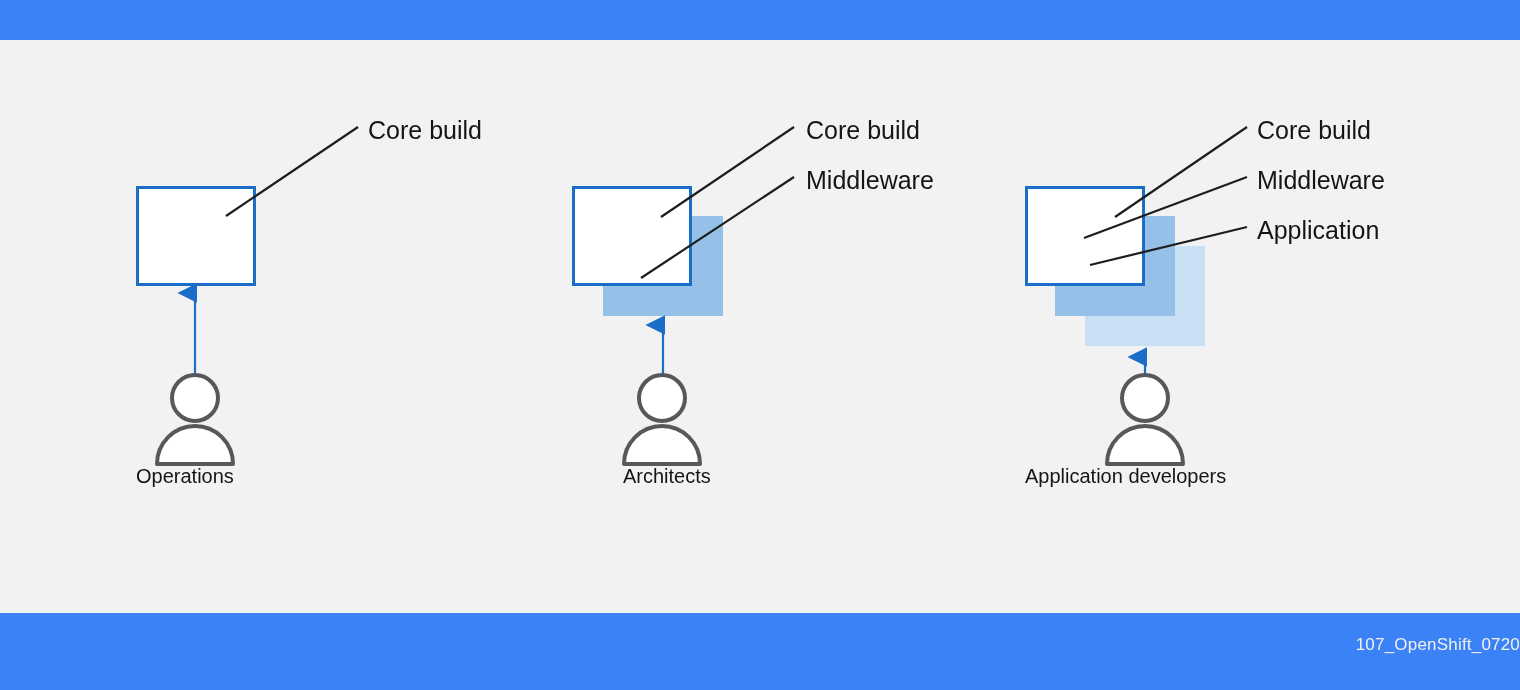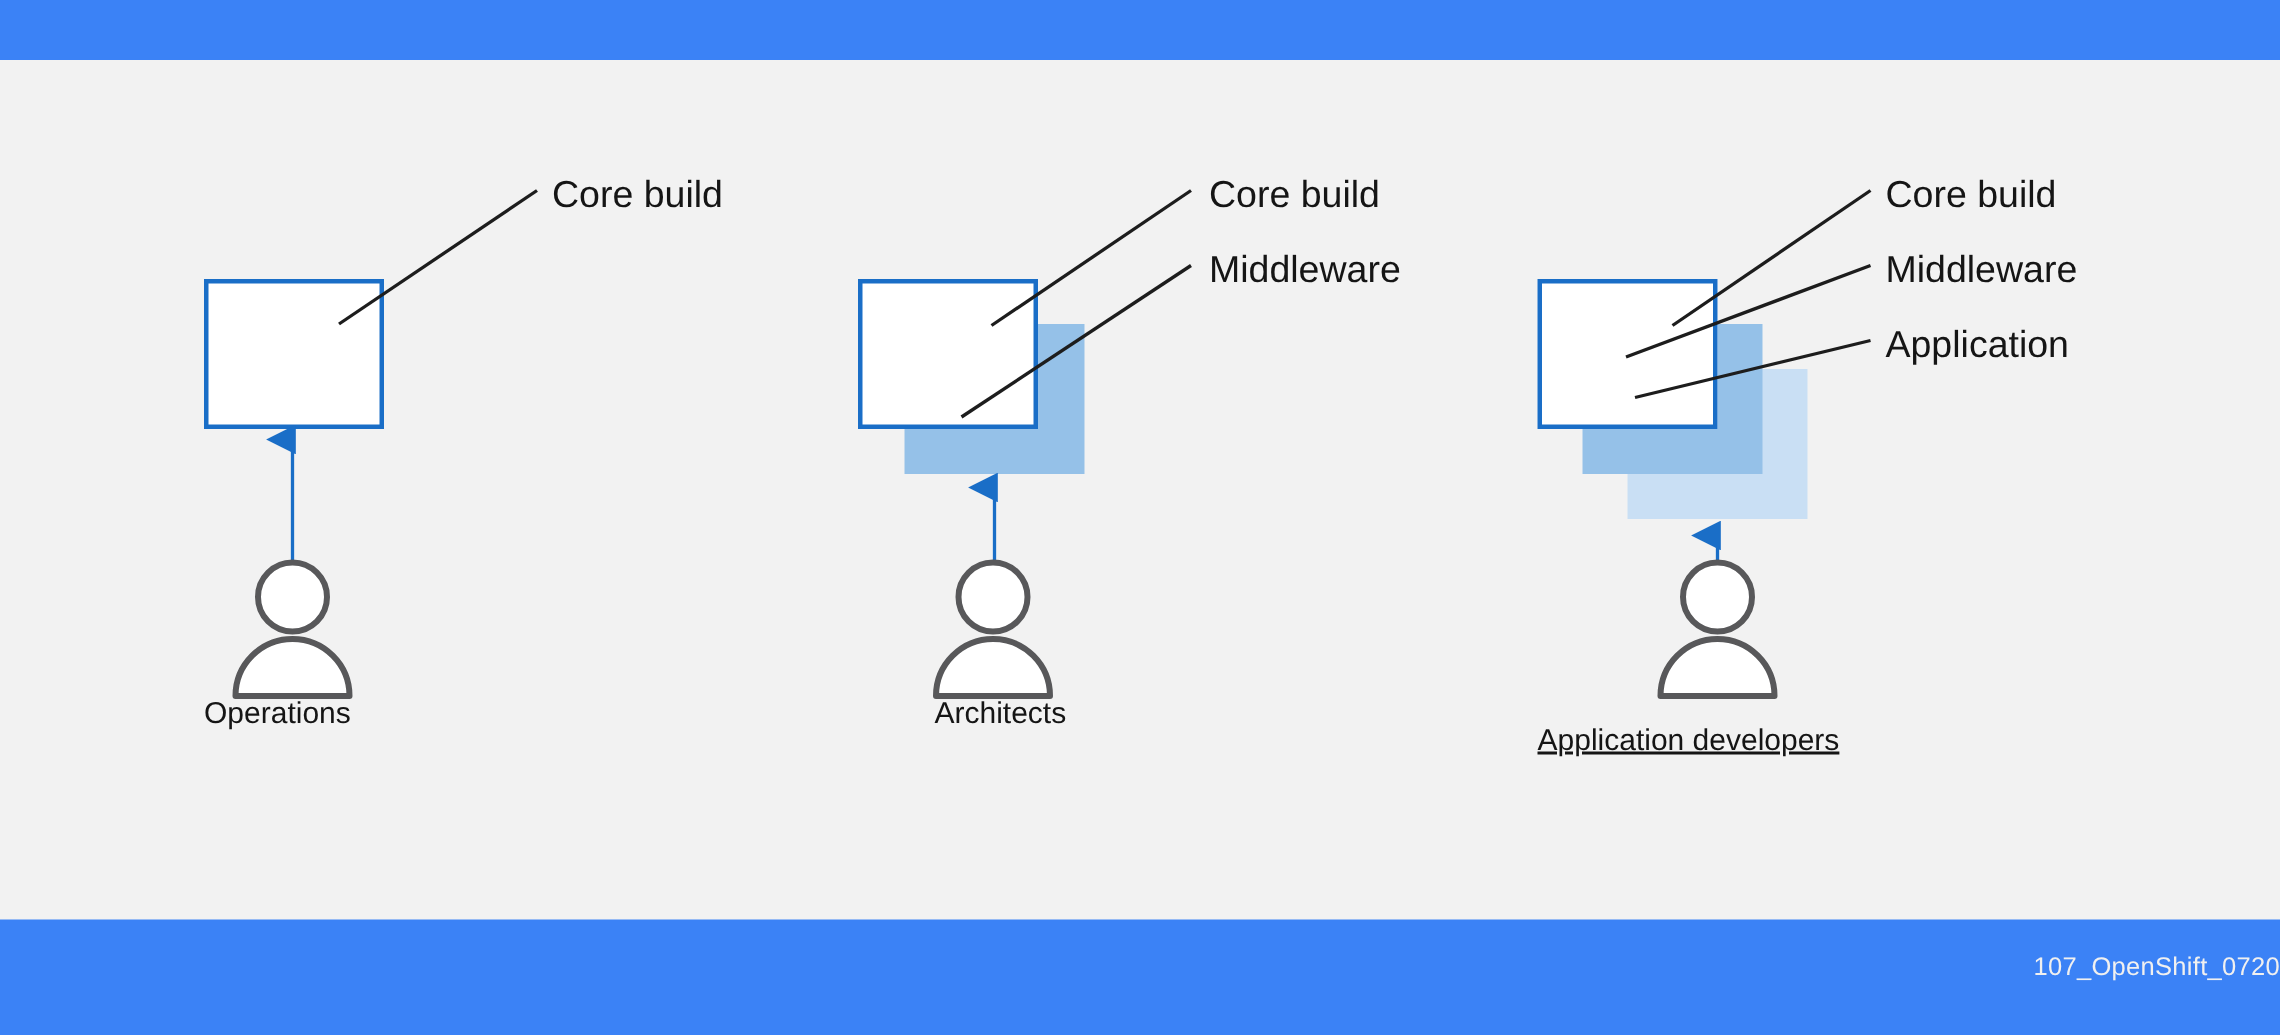--- a/index.html
+++ b/index.html
@@ -127,21 +127,21 @@
     position: absolute;
     font-family: "Liberation Sans", sans-serif;
     font-size: 20px;
     color: #151515;
     white-space: nowrap;
     z-index: 5;
     line-height: 1;
   }
   #g0-caption { left: 136px; top: 466px; }
   #g1-caption { left: 607px; top: 466px; margin-left: 16px; }
-  #g2-caption { left: 1025px; top: 484px; text-decoration: underline; }
+  #g2-caption { left: 1025px; top: 466px; }
 
   .watermark {
     position: absolute;
     right: 0px;
     top: 635px;
     font-family: "Liberation Sans", sans-serif;
     font-size: 17px;
     color: #f0f0f0;
     white-space: nowrap;
     letter-spacing: 0.2px;

